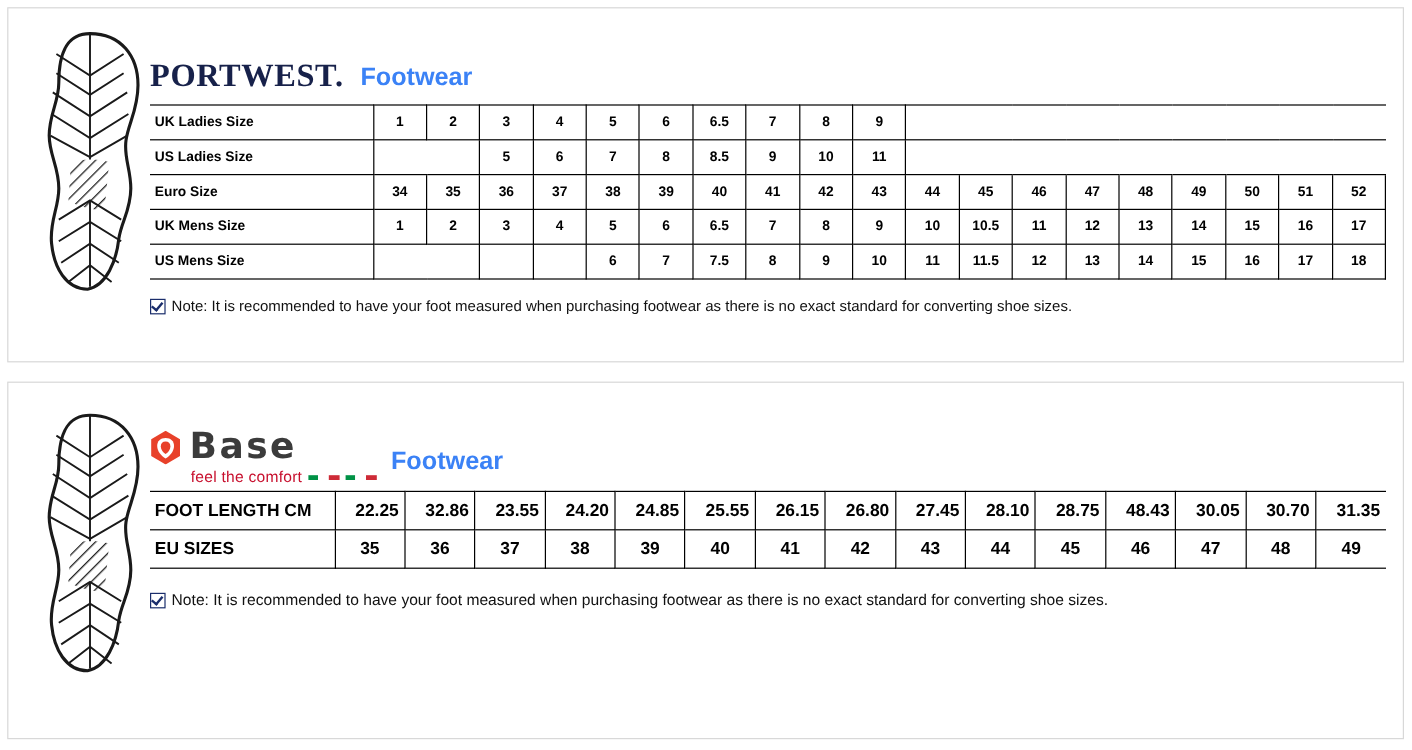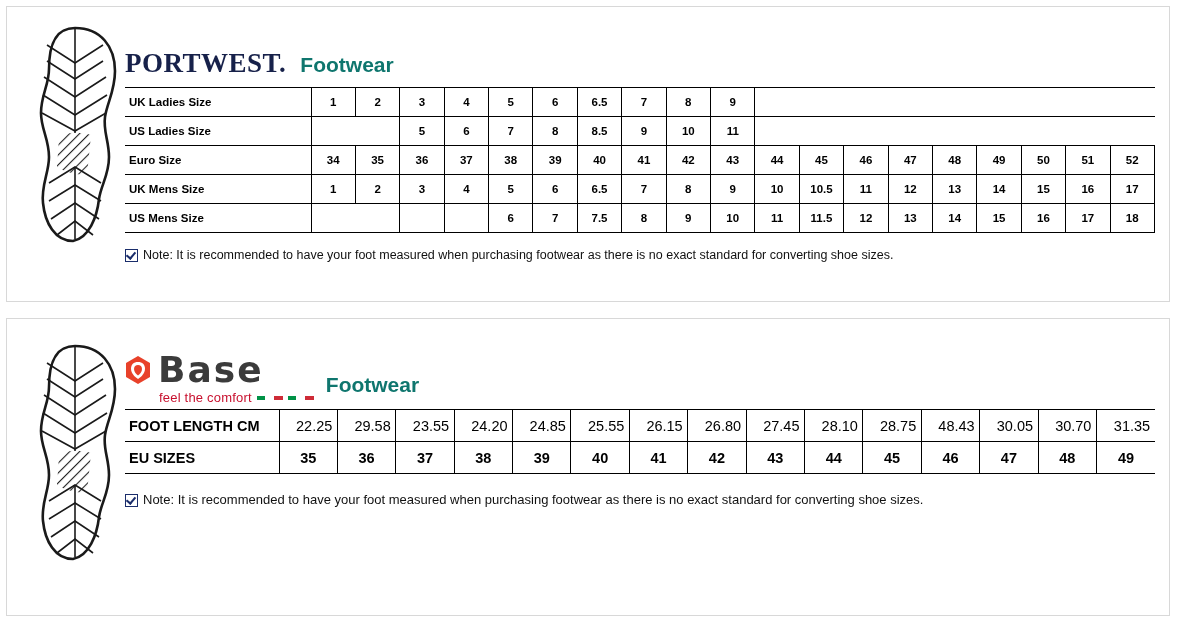--- a/index.html
+++ b/index.html
@@ -58,21 +58,21 @@
     letter-spacing: 0.5px;
     line-height: 1;
     position: relative;
   }
   .portwest-logo .dot {
     font-size: 27px;
   }
   .brand-sub {
     font-size: 21px;
     font-weight: bold;
-    color: #0f766e;
+    color: #3b82f6;
     line-height: 1;
     padding-bottom: 2px;
   }
 
   
   .base-brand {
     display: flex;
     align-items: flex-end;
     gap: 12px;
     height: 52px;
@@ -87,21 +87,21 @@
     align-items: center;
     gap: 7px;
   }
   .base-hex {
     width: 26px;
     height: 28px;
     position: relative;
   }
   .base-word {
     font-family: "DejaVu Sans", sans-serif;
-    font-size: 36px;
+    font-size: 30px;
     font-weight: bold;
     color: #3b3b3b;
     letter-spacing: 2px;
     line-height: 1;
   }
   .base-tag {
     font-size: 13px;
     color: #c8102e;
     margin-left: 34px;
     margin-top: 2px;
@@ -176,21 +176,21 @@
     vertical-align: middle;
     font-weight: bold;
   }
   #base-table .label {
     text-align: left;
     padding-left: 4px;
     width: 154px;
     border-left: 0;
   }
   #base-table thead td {
-    font-weight: normal;
+    font-weight: bold;
     font-size: 14.5px;
     padding-left: 12px;
   }
   #base-table thead td.label { font-weight: bold; }
   #base-table tr td:last-child { border-right: 0; }
   #base-table thead td:last-child,
   #base-table tbody td:last-child { border-right: 0; }
 
   .note {
     margin-top: 14px;
@@ -447,21 +447,21 @@
 
     <table id="base-table">
       <colgroup>
         <col style="width:154px">
         <col span="15">
       </colgroup>
       <thead>
         <tr>
           <td class="label">FOOT LENGTH CM</td>
           <td>22.25</td>
-          <td>29.58</td>
+          <td>32.86</td>
           <td>23.55</td>
           <td>24.20</td>
           <td>24.85</td>
           <td>25.55</td>
           <td>26.15</td>
           <td>26.80</td>
           <td>27.45</td>
           <td>28.10</td>
           <td>28.75</td>
           <td>48.43</td>

